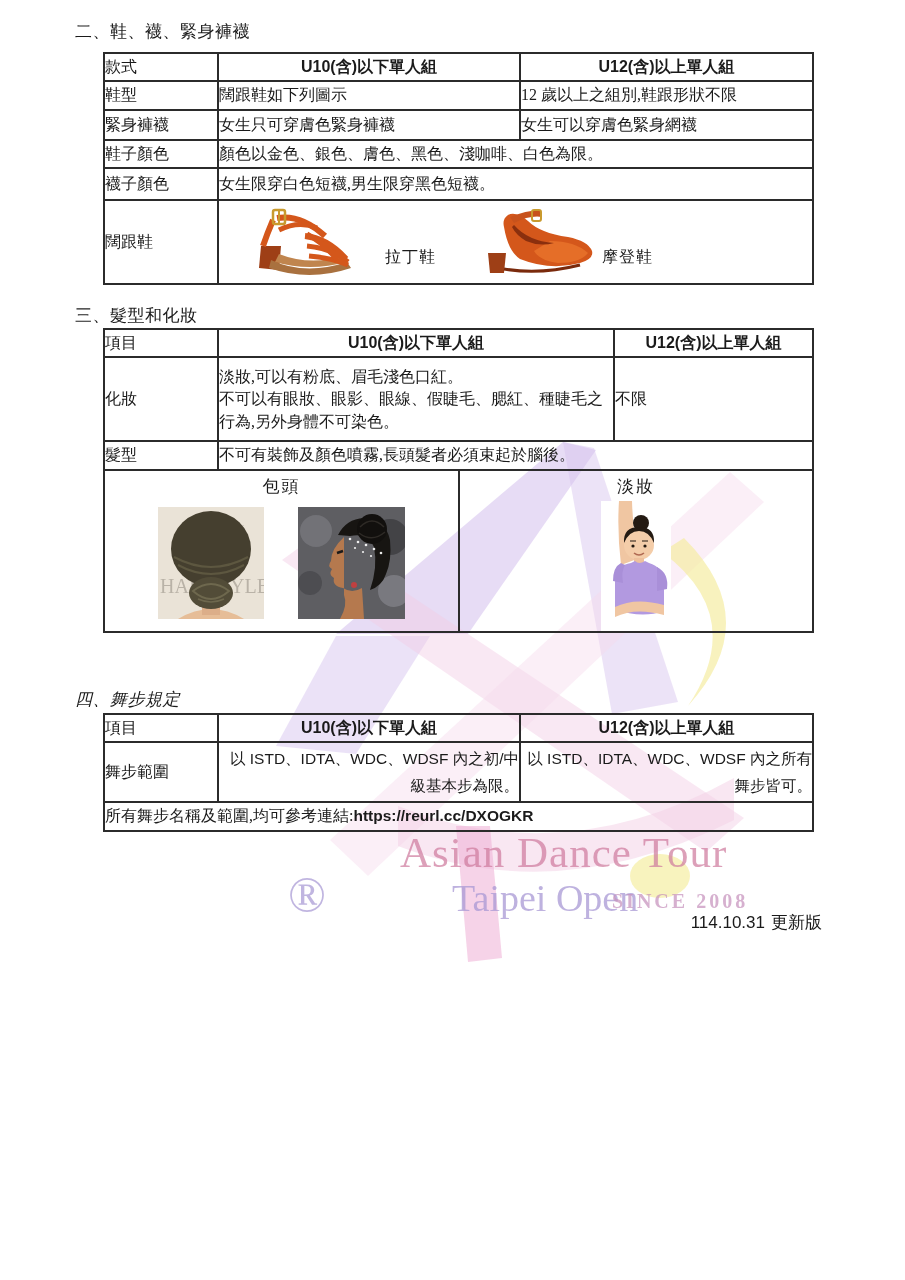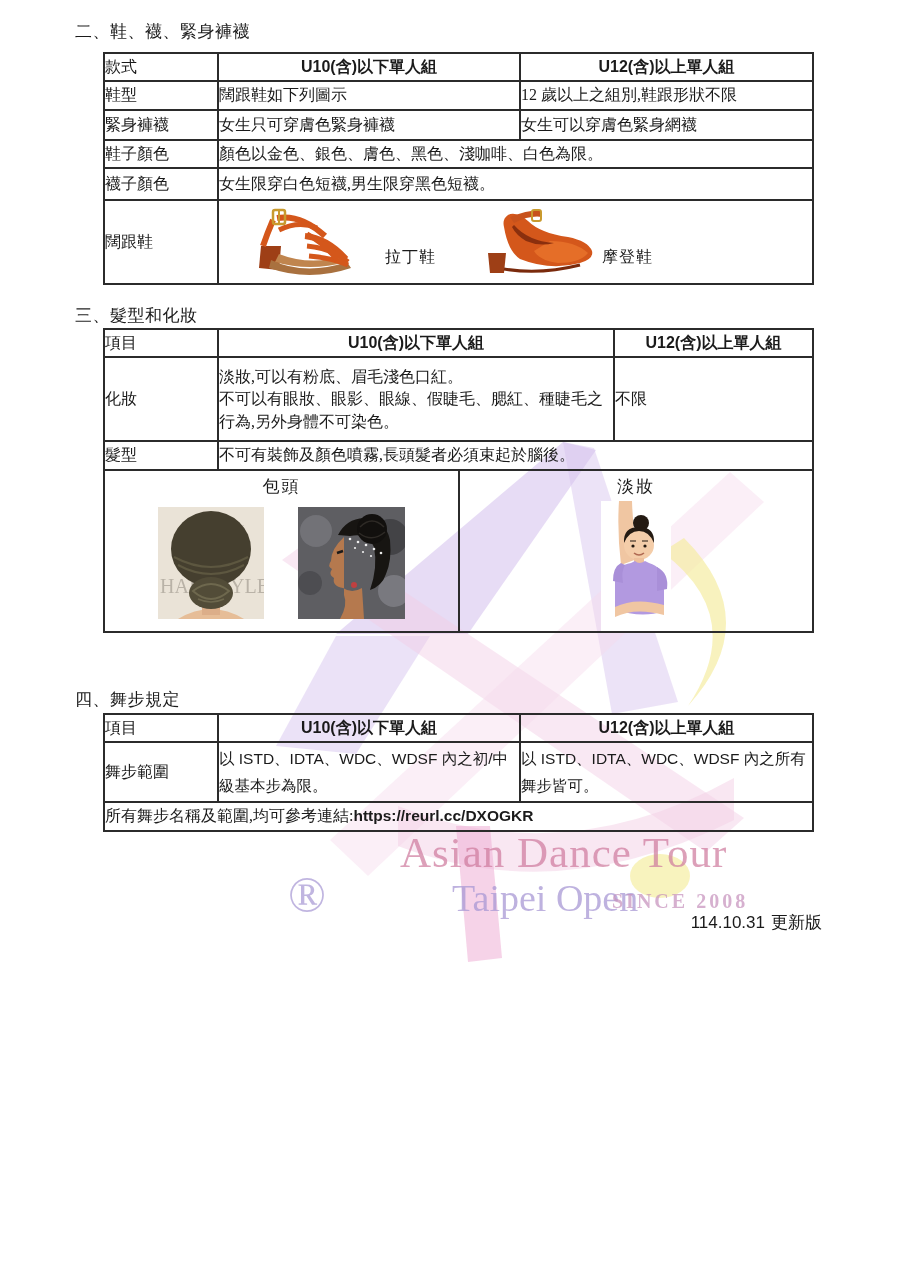--- a/index.html
+++ b/index.html
@@ -9,21 +9,21 @@
   .wm-t{position:absolute;z-index:0;pointer-events:none;font-family:"Liberation Serif","DejaVu Serif",serif;white-space:nowrap;}
   #wm1{left:400px;top:828px;font-size:43px;color:rgba(206,124,158,.72);letter-spacing:1px;}
   #wm2{left:452px;top:876px;font-size:38px;color:rgba(168,152,212,.75);}
   #wm3{left:612px;top:890px;font-size:20px;color:rgba(198,146,188,.72);letter-spacing:3px;font-weight:bold;}
   #wmreg{left:288px;top:866px;font-size:50px;color:rgba(168,152,212,.72);}
   .sec-title{position:absolute;left:75px;font-size:17px;z-index:1;letter-spacing:.5px;}
   table.rules{position:absolute;left:103px;border-collapse:collapse;table-layout:fixed;z-index:1;font-size:16px;}
   .rules td{border:2px solid #2b2b2b;padding:2px 0;vertical-align:middle;line-height:1.4;overflow:hidden;}
   .hdr{font-weight:bold;text-align:center;font-family:"Liberation Sans","DejaVu Sans",sans-serif;}
   .lab{text-align:left;}
-  .mixed{font-family:"Liberation Sans","DejaVu Sans",sans-serif;font-size:15.5px;}
+  .mixed{font-family:"Liberation Sans","DejaVu Sans",sans-serif;font-size:15.5px;text-align:right;}
   .vtop{vertical-align:top;padding-top:4px;}
   .preline{white-space:pre-line;line-height:26px;}
   .nopad{padding:0 !important;}
   .shoe-flex{display:flex;align-items:flex-end;padding:3px 0 5px 30px;}
   .shoe-label{font-size:16px;margin:0 0 10px 14px;letter-spacing:1px;}
   .split{display:flex;height:100%;align-items:stretch;}
   .half{box-sizing:border-box;display:flex;flex-direction:column;align-items:center;padding-top:4px;}
   .half-left{width:355px;border-right:2px solid #2b2b2b;}
   .half-right{flex:1;}
   .half-label{font-size:17px;letter-spacing:2px;}
@@ -215,21 +215,21 @@
               <path d="M20,62 Q12,66 12,80 L22,82 Q20,70 24,64 Z" fill="#a98fd8"></path>
               <path d="M14,106 Q34,96 63,104 L63,114 Q34,106 14,116 Z" fill="#f0c6a2"></path>
             </svg>
           </div>
         </div>
       </td>
     </tr>
     </tbody>
   </table>
 
-  <div class="sec-title" style="top:688px;">四、舞步規定</div>
+  <div class="sec-title" style="top:688px;font-style:italic;">四、舞步規定</div>
 
   <table class="rules" style="top:713px;width:709px;">
     <colgroup>
         <col style="width:114px">
         <col style="width:302px">
         <col style="width:293px">
       </colgroup>
     <tbody>
     <tr style="height:27px">
       <td class="lab">項目</td>

